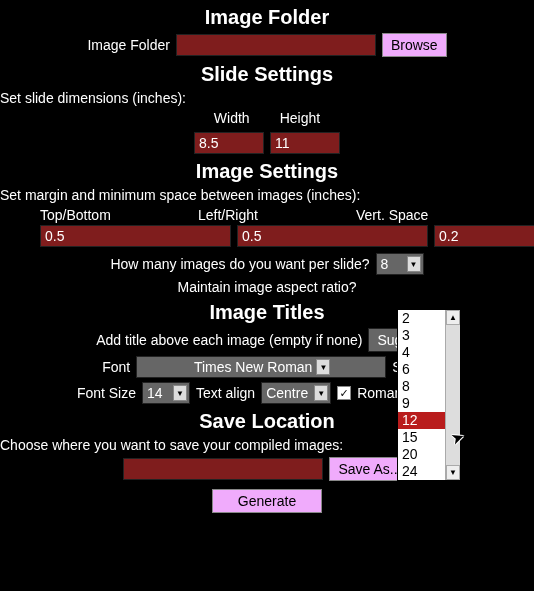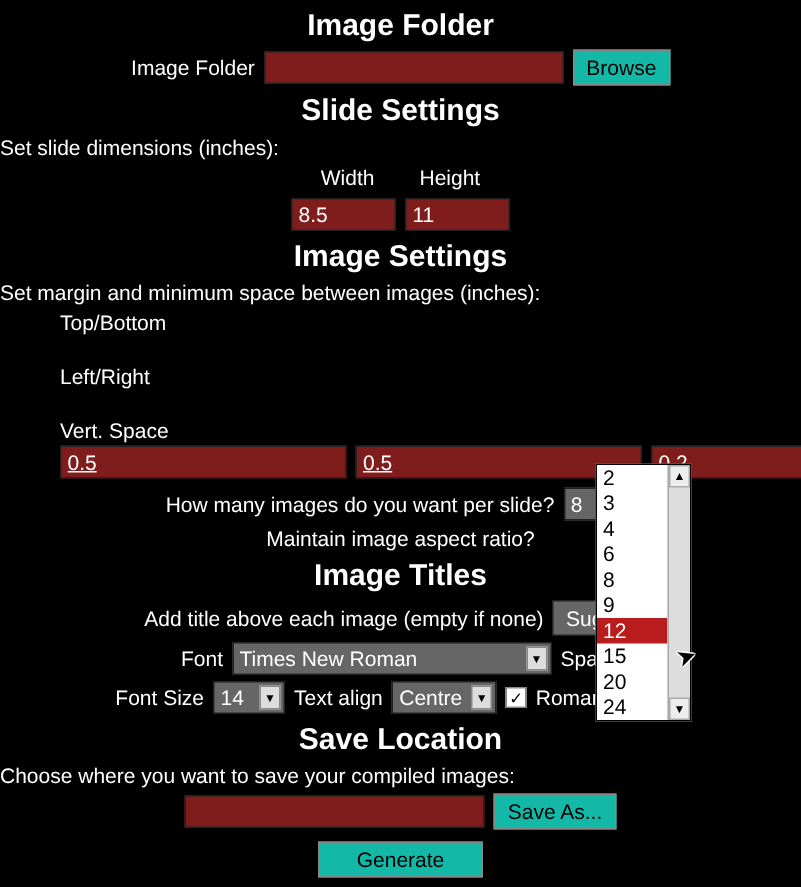--- a/index.html
+++ b/index.html
@@ -33,48 +33,46 @@
   }
   .txtinput {
     background: #7f1d1d;
     border: 1px solid #222;
     color: #fff;
     font-size: 14px;
     padding: 2px 4px;
     height: 22px;
   }
   .btn {
-    background: #14b8a6;
+    background: #f0abfc;
     color: #000;
     border: 1px solid #888;
     font-size: 14px;
     padding: 2px 8px;
     height: 24px;
     cursor: pointer;
   }
   .colheads {
     display: flex;
     justify-content: center;
     gap: 30px;
     margin: 4px 0 6px;
   }
   .margins-labels {
     display: flex;
     gap: 20px;
     padding: 0 40px;
     margin: 4px 0 2px;
-    flex-direction: column;
   }
   .margins-labels span { flex: 1; text-align: left; }
   .margins-inputs {
     display: flex;
     gap: 6px;
     padding: 0 40px;
     margin: 2px 0 6px;
-    text-decoration: underline;
   }
   .margins-inputs input { flex: 1; }
   .selectish {
     background: #666;
     border: 1px solid #222;
     color: #fff;
     display: inline-flex;
     align-items: center;
     height: 22px;
     padding: 0 2px 0 4px;
@@ -201,21 +199,21 @@
   <span>Maintain image aspect ratio?</span>
 </div>
 
 <h2>Image Titles</h2>
 <div class="row">
   <span>Add title above each image (empty if none)</span>
   <button class="btn" style="background:#666;color:#fff;border:1px solid #222">Suggest</button>
 </div>
 <div class="row">
   <span>Font</span>
-  <span class="selectish" style="width:213px;justify-content:space-between">
+  <span class="selectish" style="width:250px;justify-content:center">
     <span>Times New Roman</span>
     <span class="sel-btn">▼</span>
   </span>
   <span>Space</span>
 </div>
 <div class="row">
   <span>Font Size</span>
   <span class="selectish">
     <span style="min-width:22px">14</span>
     <span class="sel-btn">▼</span>

